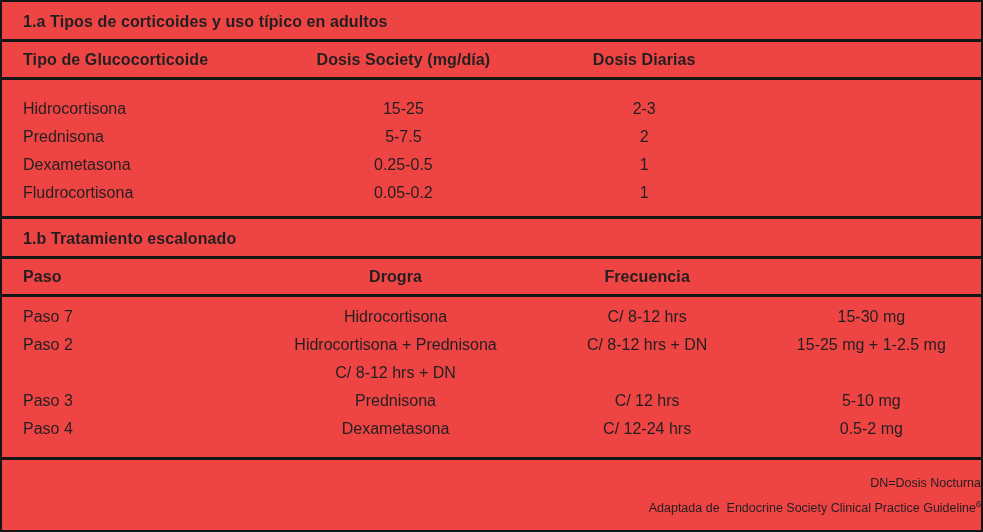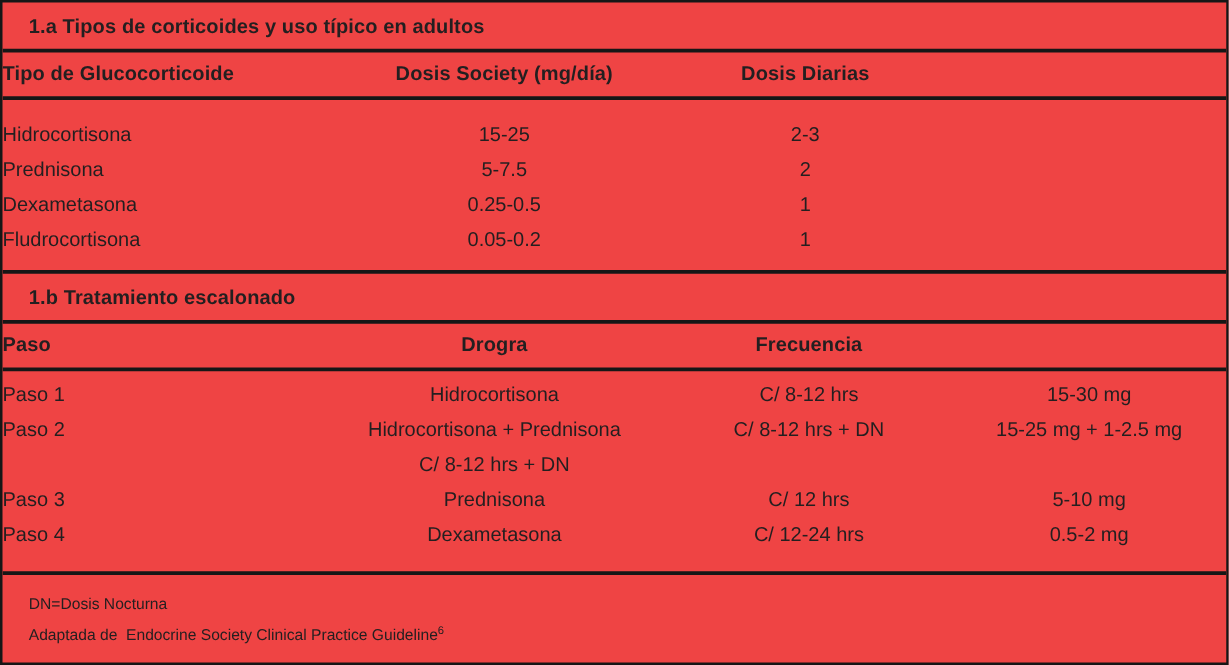--- a/index.html
+++ b/index.html
@@ -37,21 +37,21 @@
     letter-spacing: 0.1px;
   }
   .grid-a {
     display: grid;
     grid-template-columns: 29% 24% 25.2% 21.8%;
   }
   .grid-b {
     display: grid;
     grid-template-columns: 26.2% 28% 23.4% 22.4%;
   }
-  .c1 { text-align: left; }
+  .c1 { text-align: left; padding-left: 21px; }
   .cc { text-align: center; }
   .body-a {
     box-sizing: border-box;
     height: 139px;
     padding-top: 15px;
     font-size: 16px;
     border-bottom: 3px solid #161616;
   }
   .body-b {
     box-sizing: border-box;
@@ -59,21 +59,21 @@
     padding-top: 6px;
     font-size: 16px;
     border-bottom: 3px solid #161616;
   }
   .row { line-height: 28px; }
   .footer {
     box-sizing: border-box;
     padding: 16px 0 0 21px;
     font-size: 12.5px;
   }
-  .footer .note { display: block; }
+  .footer .note { display: block; text-align: right; }
   .footer .note + .note { margin-top: 11px; }
   .keep-spaces { white-space: pre-wrap; }
   sup {
     font-size: 9px;
     vertical-align: super;
     line-height: 0;
   }
 </style>
 </head>
 <body>
@@ -119,21 +119,21 @@
   <div class="section-title">1.b Tratamiento escalonado</div>
 
   <div class="header-row grid-b">
     <div class="c1">Paso</div>
     <div class="cc">Drogra</div>
     <div class="cc">Frecuencia</div>
   </div>
 
   <div class="body-b">
     <div class="row grid-b">
-      <div class="c1">Paso 1</div>
+      <div class="c1">Paso 7</div>
       <div class="cc">Hidrocortisona</div>
       <div class="cc">C/ 8-12 hrs</div>
       <div class="cc">15-30 mg</div>
     </div>
     <div class="row grid-b">
       <div class="c1">Paso 2</div>
       <div class="cc">Hidrocortisona + Prednisona</div>
       <div class="cc">C/ 8-12 hrs + DN</div>
       <div class="cc">15-25 mg + 1-2.5 mg</div>
     </div>

